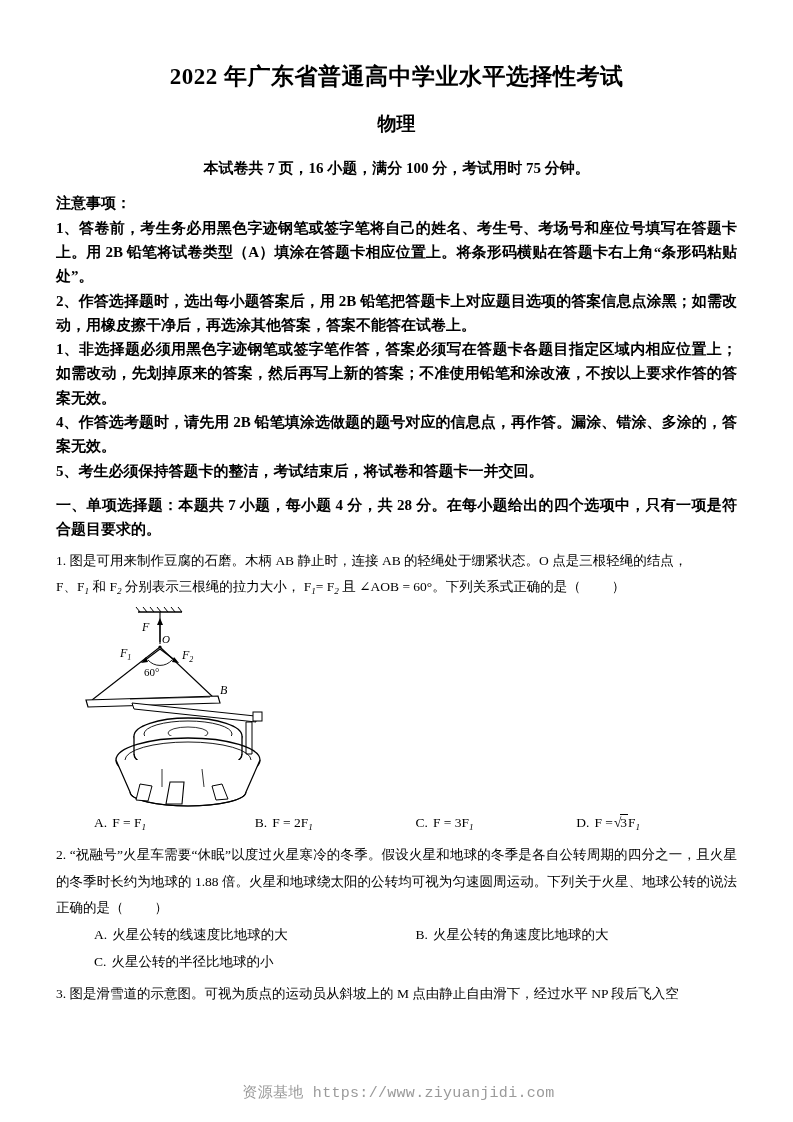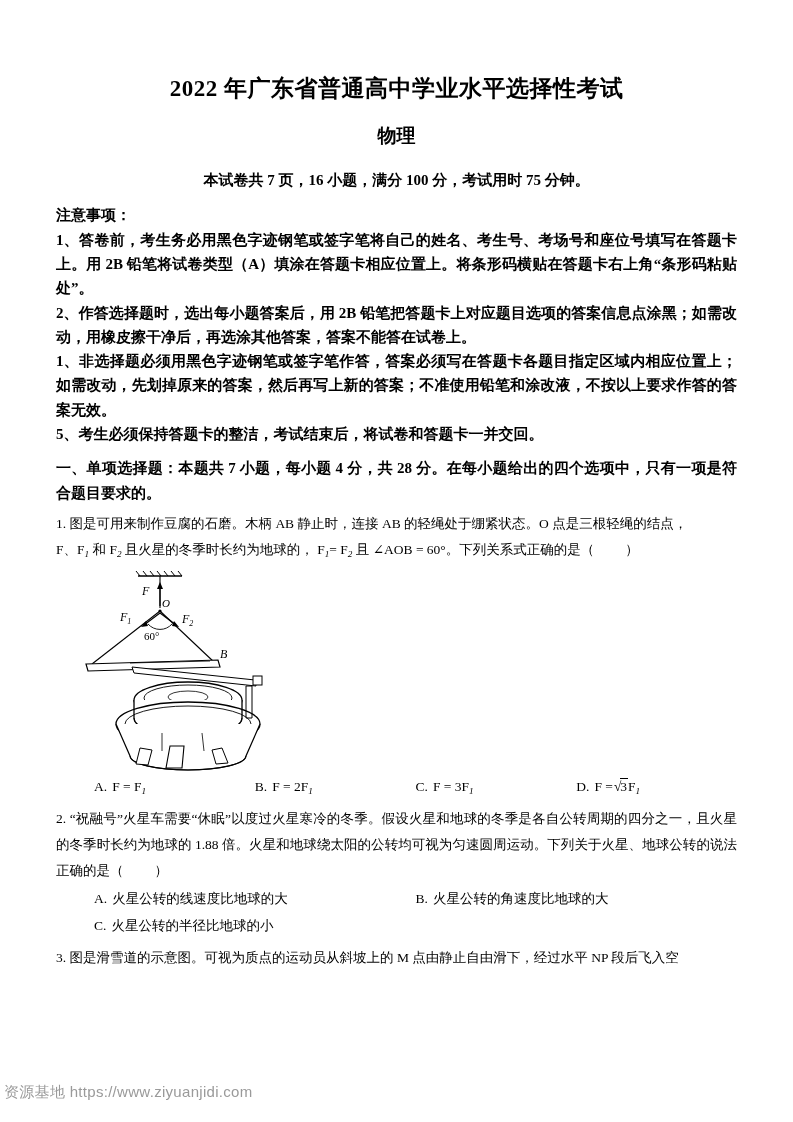--- a/index.html
+++ b/index.html
@@ -15,21 +15,21 @@
     font-family: "Liberation Serif", "DejaVu Serif", serif;
     color: #000000;
     overflow: hidden;
   }
   .page {
     position: absolute;
     left: 0; top: 0;
     width: 793px;
     height: 1122px;
     box-sizing: border-box;
-    padding: 12px 56px;
+    padding: 0 56px;
   }
 
   
   .doc-title {
     text-align: center;
     font-size: 23px;
     font-weight: bold;
     letter-spacing: 0.5px;
     margin: 0;
     padding-top: 63px;
@@ -132,54 +132,55 @@
     left: 14px;
     top: 0;
   }
 
   
   .footer-watermark {
     position: absolute;
     left: 4px;
     right: 0;
     bottom: 20px;
-    text-align: left;
-    font-family: Liberation Sans, sans-serif;
+    text-align: center;
+    font-family: Liberation Mono, monospace;
     font-size: 15px;
     color: #9a9a9a;
     letter-spacing: 0.3px;
   }
 </style>
 </head>
 <body>
 
 <div class="page">
 
   <h1 class="doc-title">2022 年广东省普通高中学业水平选择性考试</h1>
   <h2 class="doc-subject">物理</h2>
   <p class="doc-meta">本试卷共 7 页，16 小题，满分 100 分，考试用时 75 分钟。</p>
 
   <div class="notice">
     <div class="notice-heading">注意事项：</div>
     <div class="notice-item">1、答卷前，考生务必用黑色字迹钢笔或签字笔将自己的姓名、考生号、考场号和座位号填写在答题卡上。用 2B 铅笔将试卷类型（A）填涂在答题卡相应位置上。将条形码横贴在答题卡右上角“条形码粘贴处”。</div>
     <div class="notice-item">2、作答选择题时，选出每小题答案后，用 2B 铅笔把答题卡上对应题目选项的答案信息点涂黑；如需改动，用橡皮擦干净后，再选涂其他答案，答案不能答在试卷上。</div>
     <div class="notice-item">1、非选择题必须用黑色字迹钢笔或签字笔作答，答案必须写在答题卡各题目指定区域内相应位置上；如需改动，先划掉原来的答案，然后再写上新的答案；不准使用铅笔和涂改液，不按以上要求作答的答案无效。</div>
+    <div class="notice-item">4、作答选考题时，请先用 2B 铅笔填涂选做题的题号对应的信息点，再作答。漏涂、错涂、多涂的，答案无效。</div>
     <div class="notice-item">5、考生必须保持答题卡的整洁，考试结束后，将试卷和答题卡一并交回。</div>
   </div>
 
   <div class="section-heading">一、单项选择题：本题共 7 小题，每小题 4 分，共 28 分。在每小题给出的四个选项中，只有一项是符合题目要求的。</div>
 
   <div class="question q-stem">
     <span>1.</span>
     <span>图是可用来制作豆腐的石磨。木柄 AB 静止时，连接 AB 的轻绳处于绷紧状态。O 点是三根轻绳的结点，</span>
   </div>
   <div class="question">
     <span class="frm"><span class="var">F、F</span><sub class="sb">1</sub></span>
     <span>和 F</span><sub class="sb">2</sub>
-    <span>且火星的冬季时长约为地球的，</span>
+    <span>分别表示三根绳的拉力大小，</span>
     <span class="frm"><span class="var">F</span><sub class="sb">1</sub></span><span>= F</span><sub class="sb">2</sub>
     <span>且 ∠AOB = 60°。下列关系式正确的是（</span><span class="paren-blank">&nbsp;&nbsp;</span><span>）</span>
   </div>
 
   <div class="figure-wrap">
     <svg class="figure-svg" width="260" height="205" viewBox="0 0 260 205">
 
       <line x1="68" y1="8" x2="112" y2="8" stroke="#000" stroke-width="1.4"></line>
       <line x1="70" y1="8" x2="66" y2="3" stroke="#000" stroke-width="1"></line>
       <line x1="77" y1="8" x2="73" y2="3" stroke="#000" stroke-width="1"></line>

